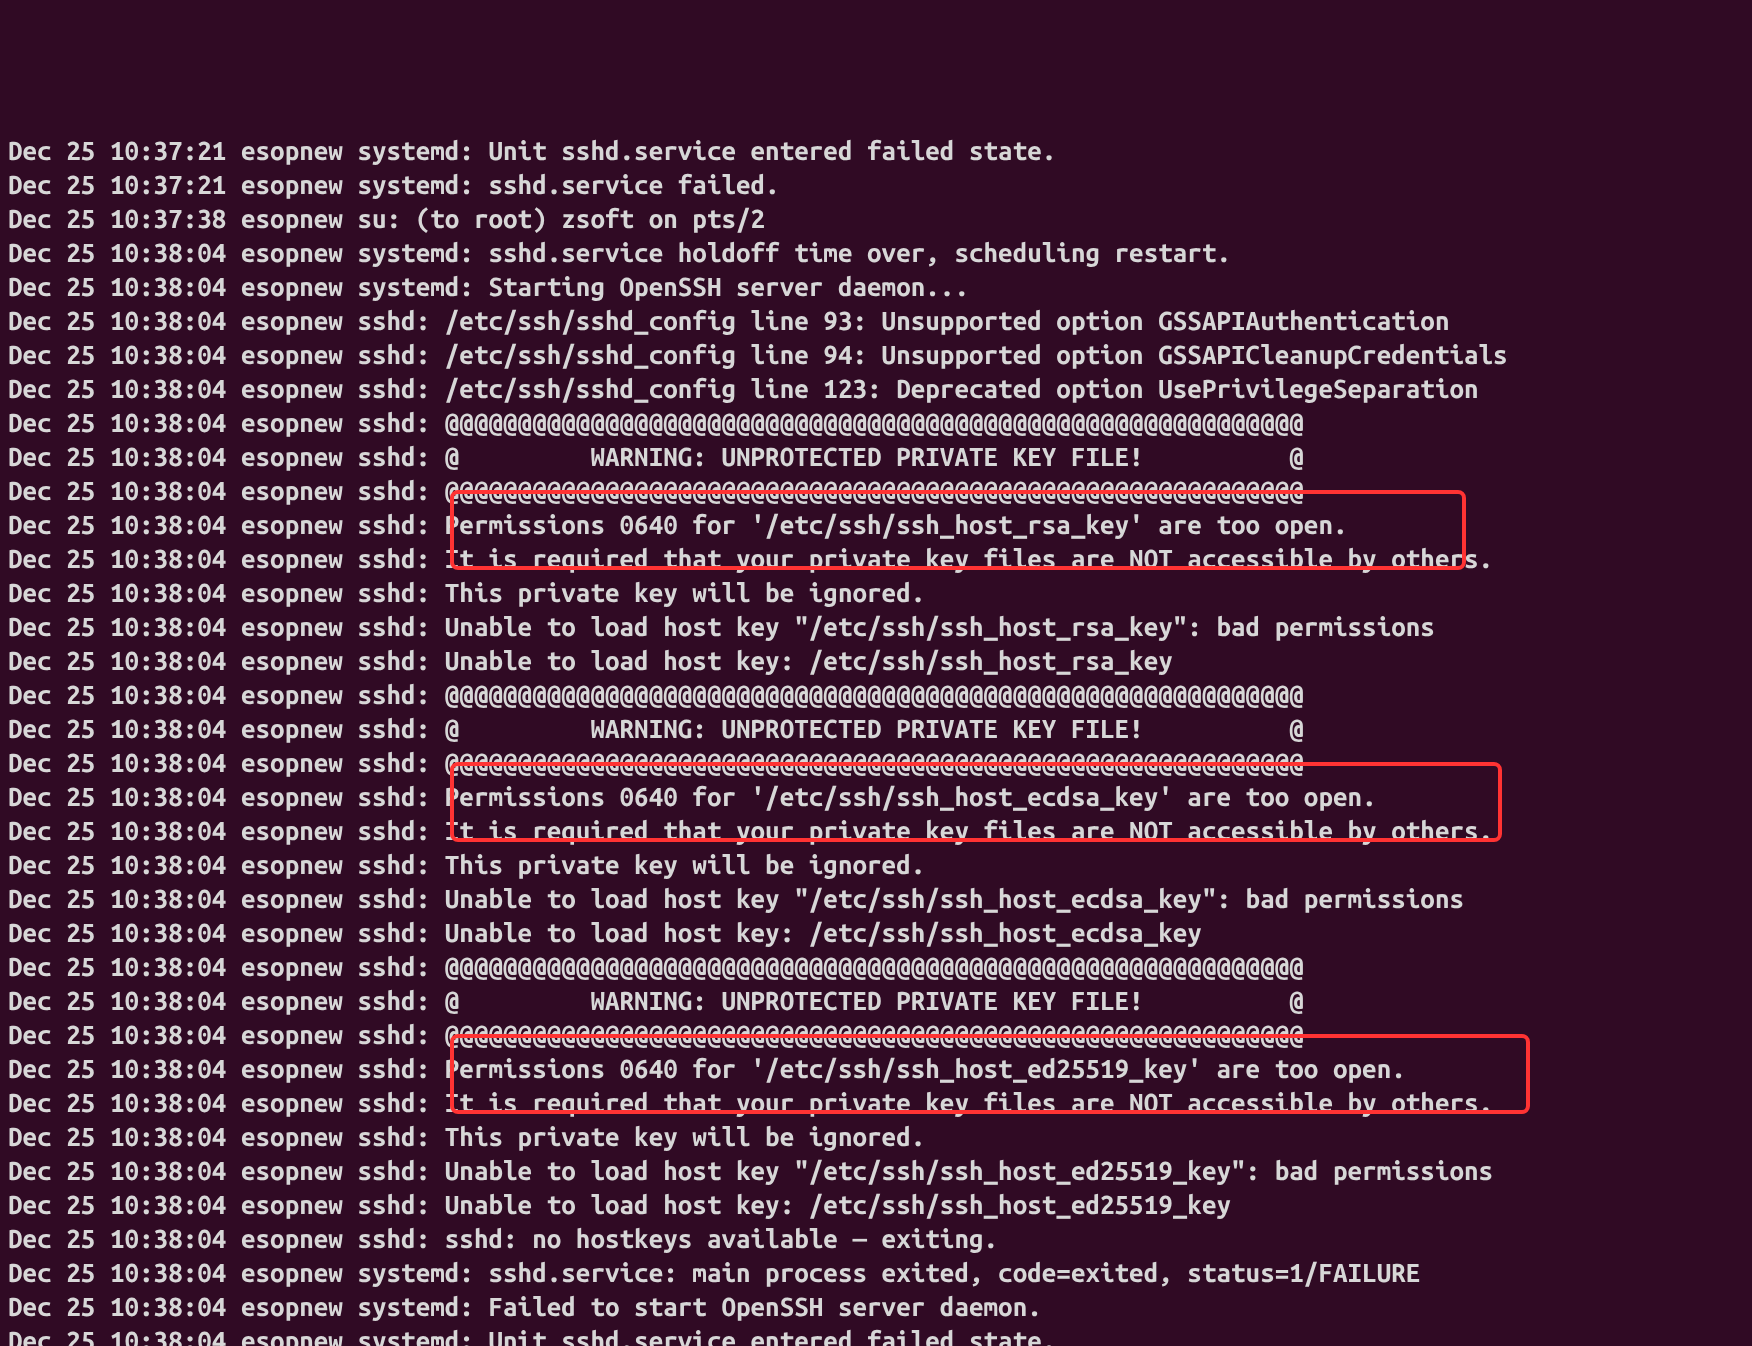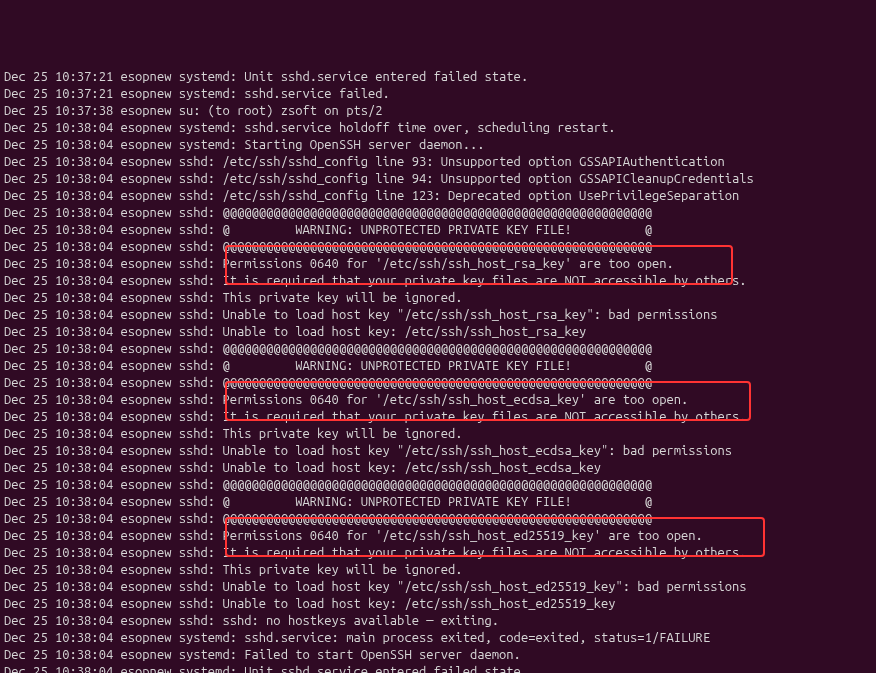--- a/index.html
+++ b/index.html
@@ -19,20 +19,21 @@
       width: 876px;
       height: 673px;
     }
     .terminal {
       padding: 0 4px;
       position: relative;
     }
     .log-line {
       display: block;
       white-space: pre;
+      font-weight: bold;
     }
     .highlight-box {
       position: absolute;
       border: 2px solid #ff3333;
       border-radius: 4px;
       pointer-events: none;
     }
   </style>
 </head>
 <body>

